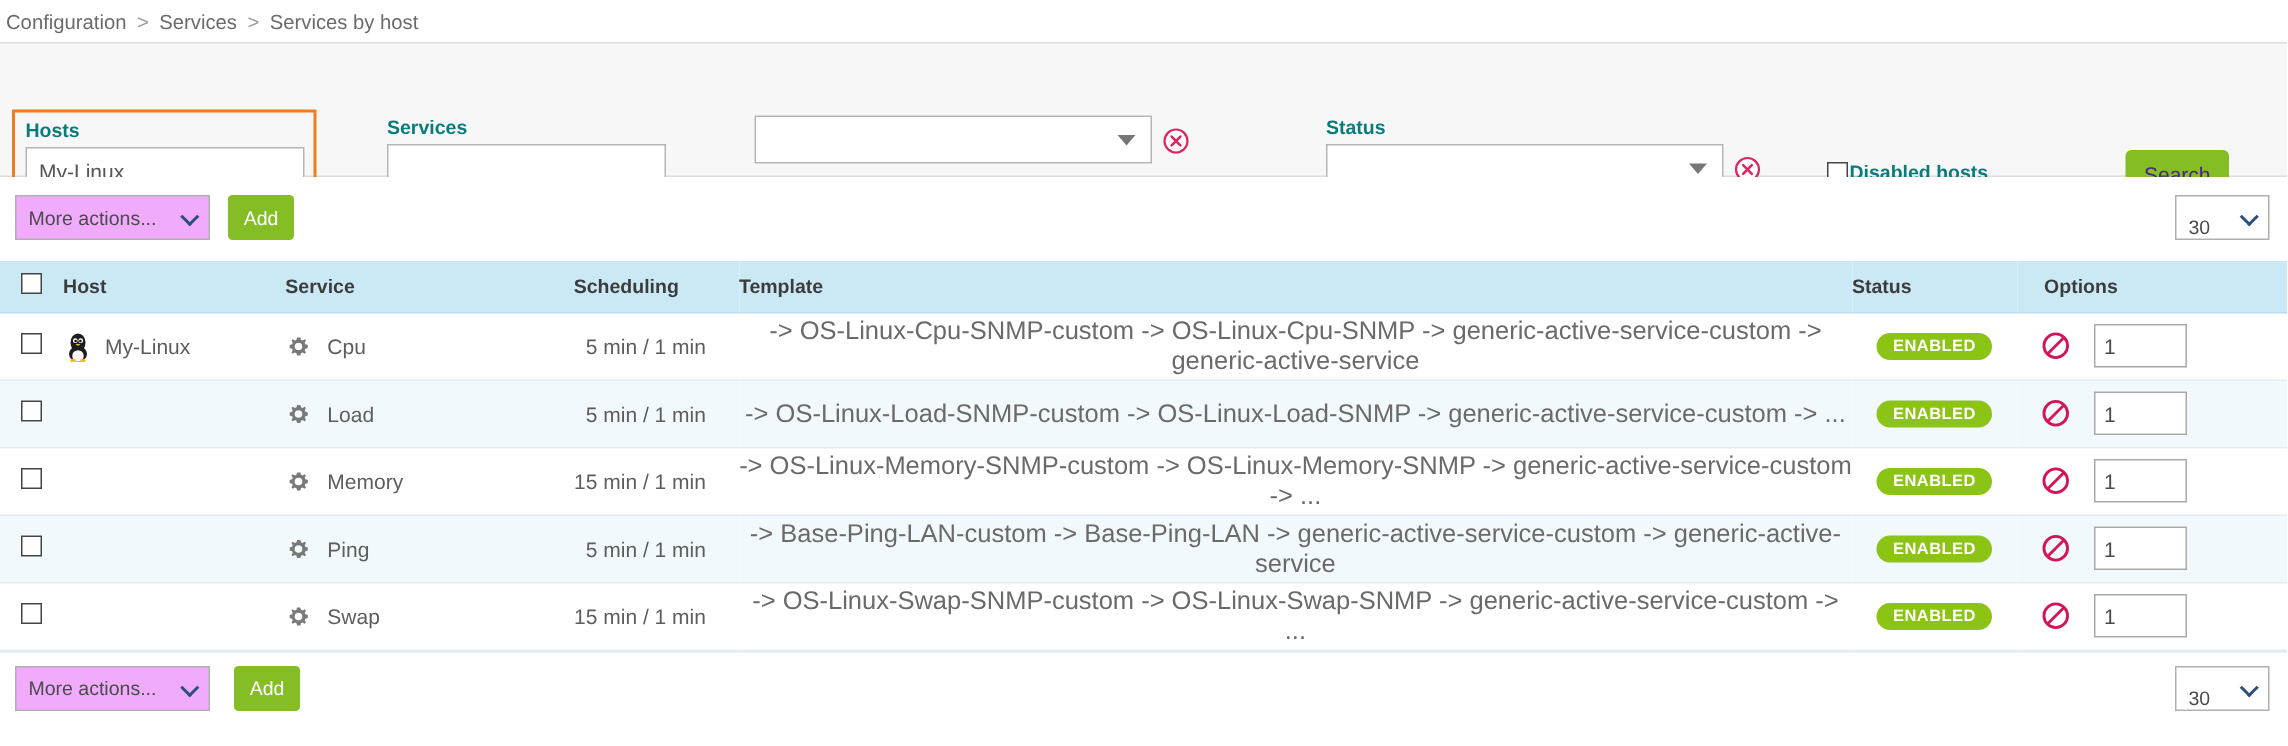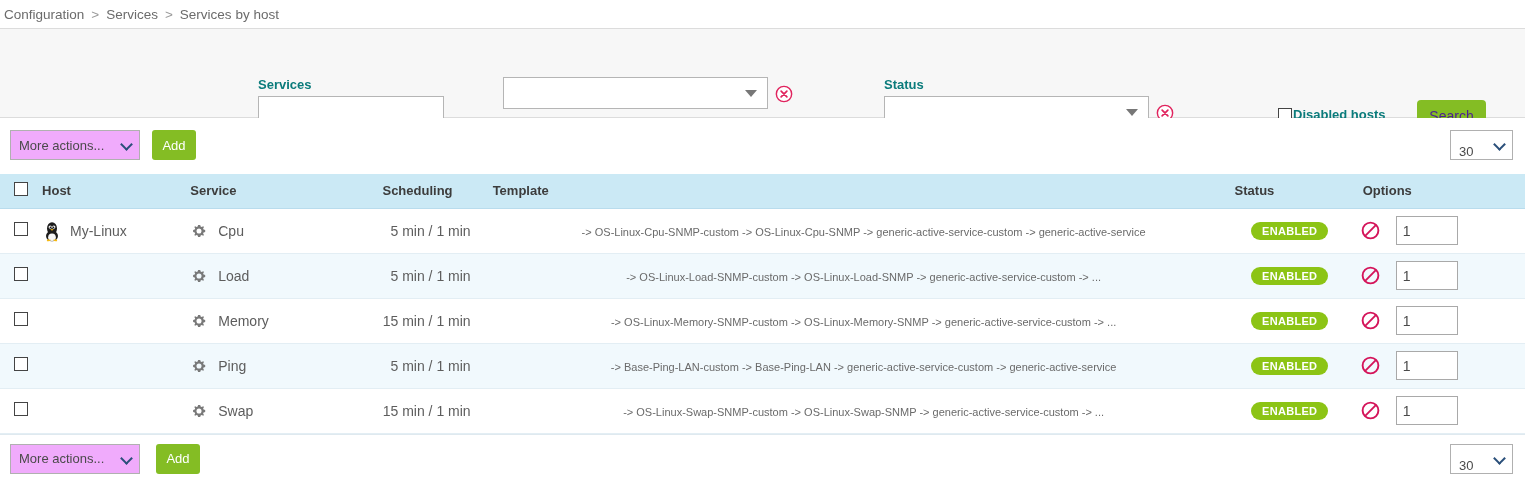--- a/index.html
+++ b/index.html
@@ -85,21 +85,21 @@
     position: absolute;
     width: 18px; height: 18px;
     top: 8px;
   }
   .tpl-clear { left: 272px; }
   .st-clear { left: 272px; }
 
   
   .disabled-hosts {
     position: absolute;
-    left: 1278px; top: 78px;
+    left: 1218px; top: 78px;
     display: flex; align-items: center;
   }
   .cb {
     width: 14px; height: 14px;
     border: 1px solid #444;
     background: #fff;
     display: inline-block;
   }
   .disabled-hosts .lbl {
     color: #0a7b7b; font-weight: bold; font-size: 13px; margin-left: 1px;
@@ -227,21 +227,21 @@
   .qty {
     width: 62px; height: 29px;
     border: 1px solid #a9a9a9;
     background: #fff;
     font-size: 14px; color: #4a4a4a;
     padding: 0 6px;
     font-family: "Liberation Sans", sans-serif;
     outline: none;
   }
   .sched-txt { padding-right: 22px; display:block; }
-  .tpl-txt { color:#6a6a6a; font-size: 11px; }
+  .tpl-txt { color:#6a6a6a; font-size: 17px; }
   .hostname { color:#5d5d5d; }
 
   
   .toolbar.bottom { border-top: 1px solid #dfe9ef; height: 47px; }
   .toolbar.bottom .ddl { top: 9px; }
   .toolbar.bottom .btn-add { top: 9px; left: 156px; }
   .toolbar.bottom .pagesel { top: 9px; }
 </style>
 </head>
 <body>
@@ -251,20 +251,24 @@
   <div class="breadcrumb">
     <span class="crumb">Configuration</span>
     <span class="sep">&gt;</span>
     <span class="crumb">Services</span>
     <span class="sep">&gt;</span>
     <span class="crumb">Services by host</span>
   </div>
 
   <div class="filterbar">
 
+    <div class="fgroup hosts-group">
+      <span class="flabel">Hosts</span>
+      <input class="finput" type="text" value="My-Linux" style="">
+    </div>
 
     <div class="fgroup services-group">
       <span class="flabel">Services</span>
       <input class="finput" type="text" value="" style="">
     </div>
 
     <div class="fgroup templates-group">
       <div class="selectwrap">
         <div class="fselect wide">
           <span class="caret-down"></span>

